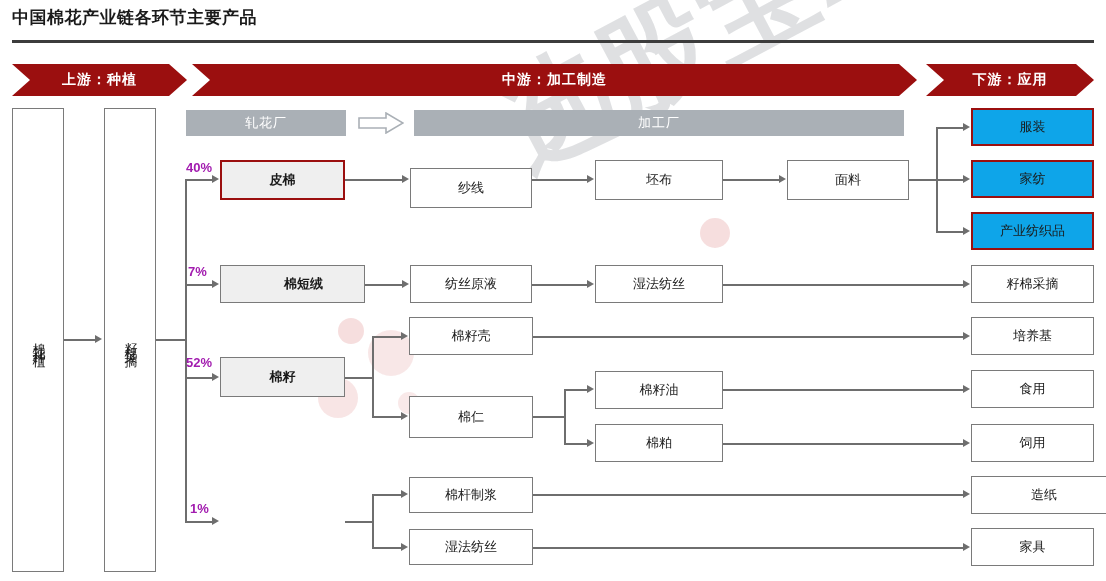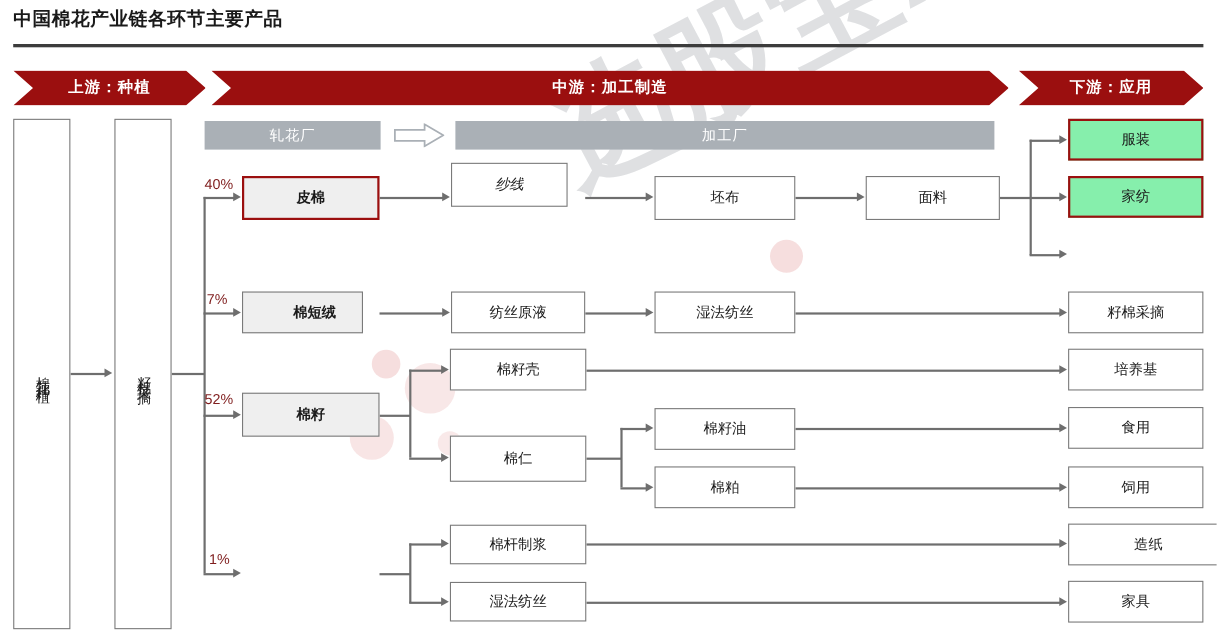--- a/index.html
+++ b/index.html
@@ -57,33 +57,33 @@
 
   
   .box{
     position:absolute;box-sizing:border-box;
     border:1px solid #7a7a7a;background:#ffffff;
     display:flex;align-items:center;justify-content:center;
     font-size:13px;color:#1a1a1a;z-index:5;text-align:center;line-height:1.15;
   }
   .box.tall{writing-mode:vertical-rl;text-orientation:upright;letter-spacing:4px;font-size:13px;}
   .box.fill{background:#efefef;border-color:#7a7a7a;}
-  .box.red{border:2px solid #9b0f0f;background:#86efac;}
+  .box.red{border:2px solid #9b0f0f;background:#0ea5e9;}
   .box.redfill{border:2px solid #9b0f0f;background:#efefef;}
 
   
   .ln{position:absolute;background:#6e6e6e;z-index:3;}
   .ln.h{height:1.5px;}
   .ln.v{width:1.5px;}
   .ah{position:absolute;width:0;height:0;z-index:4;
       border-top:4.5px solid transparent;border-bottom:4.5px solid transparent;
       border-left:7px solid #6e6e6e;}
 
   
-  .pct{position:absolute;font-size:13px;font-weight:normal;color:#7f1d1d;z-index:6;}
+  .pct{position:absolute;font-size:13px;font-weight:bold;color:#a21caf;z-index:6;}
 </style>
 </head>
 <body>
 
 <div id="stage">
 
   <div class="wm-wrap">
     <div class="wm-text">选股宝APP</div>
     <div class="wm-dot" style="left:700px;top:218px;width:30px;height:30px;"></div>
     <div class="wm-dot" style="left:338px;top:318px;width:26px;height:26px;"></div>
@@ -131,38 +131,38 @@
   <div class="ln h" style="left:185px;top:179px;width:28px;"></div>
   <div class="ah" style="left:212px;top:175px;"></div>
   <div class="pct" style="left:186px;top:160px;">40%</div>
   <div class="box redfill" style="left:220px;top:160px;width:125px;height:40px;font-weight:bold;">
     <span>皮棉</span>
   </div>
 
   <div class="ln h" style="left:185px;top:284px;width:28px;"></div>
   <div class="ah" style="left:212px;top:280px;"></div>
   <div class="pct" style="left:188px;top:264px;">7%</div>
-  <div class="box fill" style="left:220px;top:265px;width:110px;height:38px;font-weight:bold;padding-left:22px;">
+  <div class="box fill" style="left:220px;top:265px;width:145px;height:38px;font-weight:bold;padding-left:22px;">
     <span>棉短绒</span>
   </div>
 
   <div class="ln h" style="left:185px;top:377px;width:28px;"></div>
   <div class="ah" style="left:212px;top:373px;"></div>
   <div class="pct" style="left:186px;top:355px;">52%</div>
   <div class="box fill" style="left:220px;top:357px;width:125px;height:40px;font-weight:bold;">
     <span>棉籽</span>
   </div>
 
   <div class="ln h" style="left:185px;top:521px;width:28px;"></div>
   <div class="ah" style="left:212px;top:517px;"></div>
   <div class="pct" style="left:190px;top:501px;">1%</div>
 
   <div class="ln h" style="left:345px;top:179px;width:58px;"></div>
   <div class="ah" style="left:402px;top:175px;"></div>
-  <div class="box" style="left:410px;top:148px;width:106px;height:40px;font-style:italic;">
+  <div class="box" style="left:410px;top:168px;width:122px;height:40px;">
     <span>纱线</span>
   </div>
 
   <div class="ln h" style="left:532px;top:179px;width:56px;"></div>
   <div class="ah" style="left:587px;top:175px;"></div>
   <div class="box" style="left:595px;top:160px;width:128px;height:40px;">
     <span>坯布</span>
   </div>
 
   <div class="ln h" style="left:723px;top:179px;width:57px;"></div>
@@ -245,20 +245,23 @@
   <div class="ah" style="left:963px;top:490px;"></div>
   <div class="ln h" style="left:533px;top:547px;width:431px;"></div>
   <div class="ah" style="left:963px;top:543px;"></div>
 
   <div class="box red" style="left:971px;top:108px;width:123px;height:38px;">
     <span>服装</span>
   </div>
   <div class="box red" style="left:971px;top:160px;width:123px;height:38px;">
     <span>家纺</span>
   </div>
+  <div class="box red" style="left:971px;top:212px;width:123px;height:38px;">
+    <span>产业纺织品</span>
+  </div>
   <div class="box" style="left:971px;top:265px;width:123px;height:38px;">
     <span>籽棉采摘</span>
   </div>
   <div class="box" style="left:971px;top:317px;width:123px;height:38px;">
     <span>培养基</span>
   </div>
   <div class="box" style="left:971px;top:370px;width:123px;height:38px;">
     <span>食用</span>
   </div>
   <div class="box" style="left:971px;top:424px;width:123px;height:38px;">

